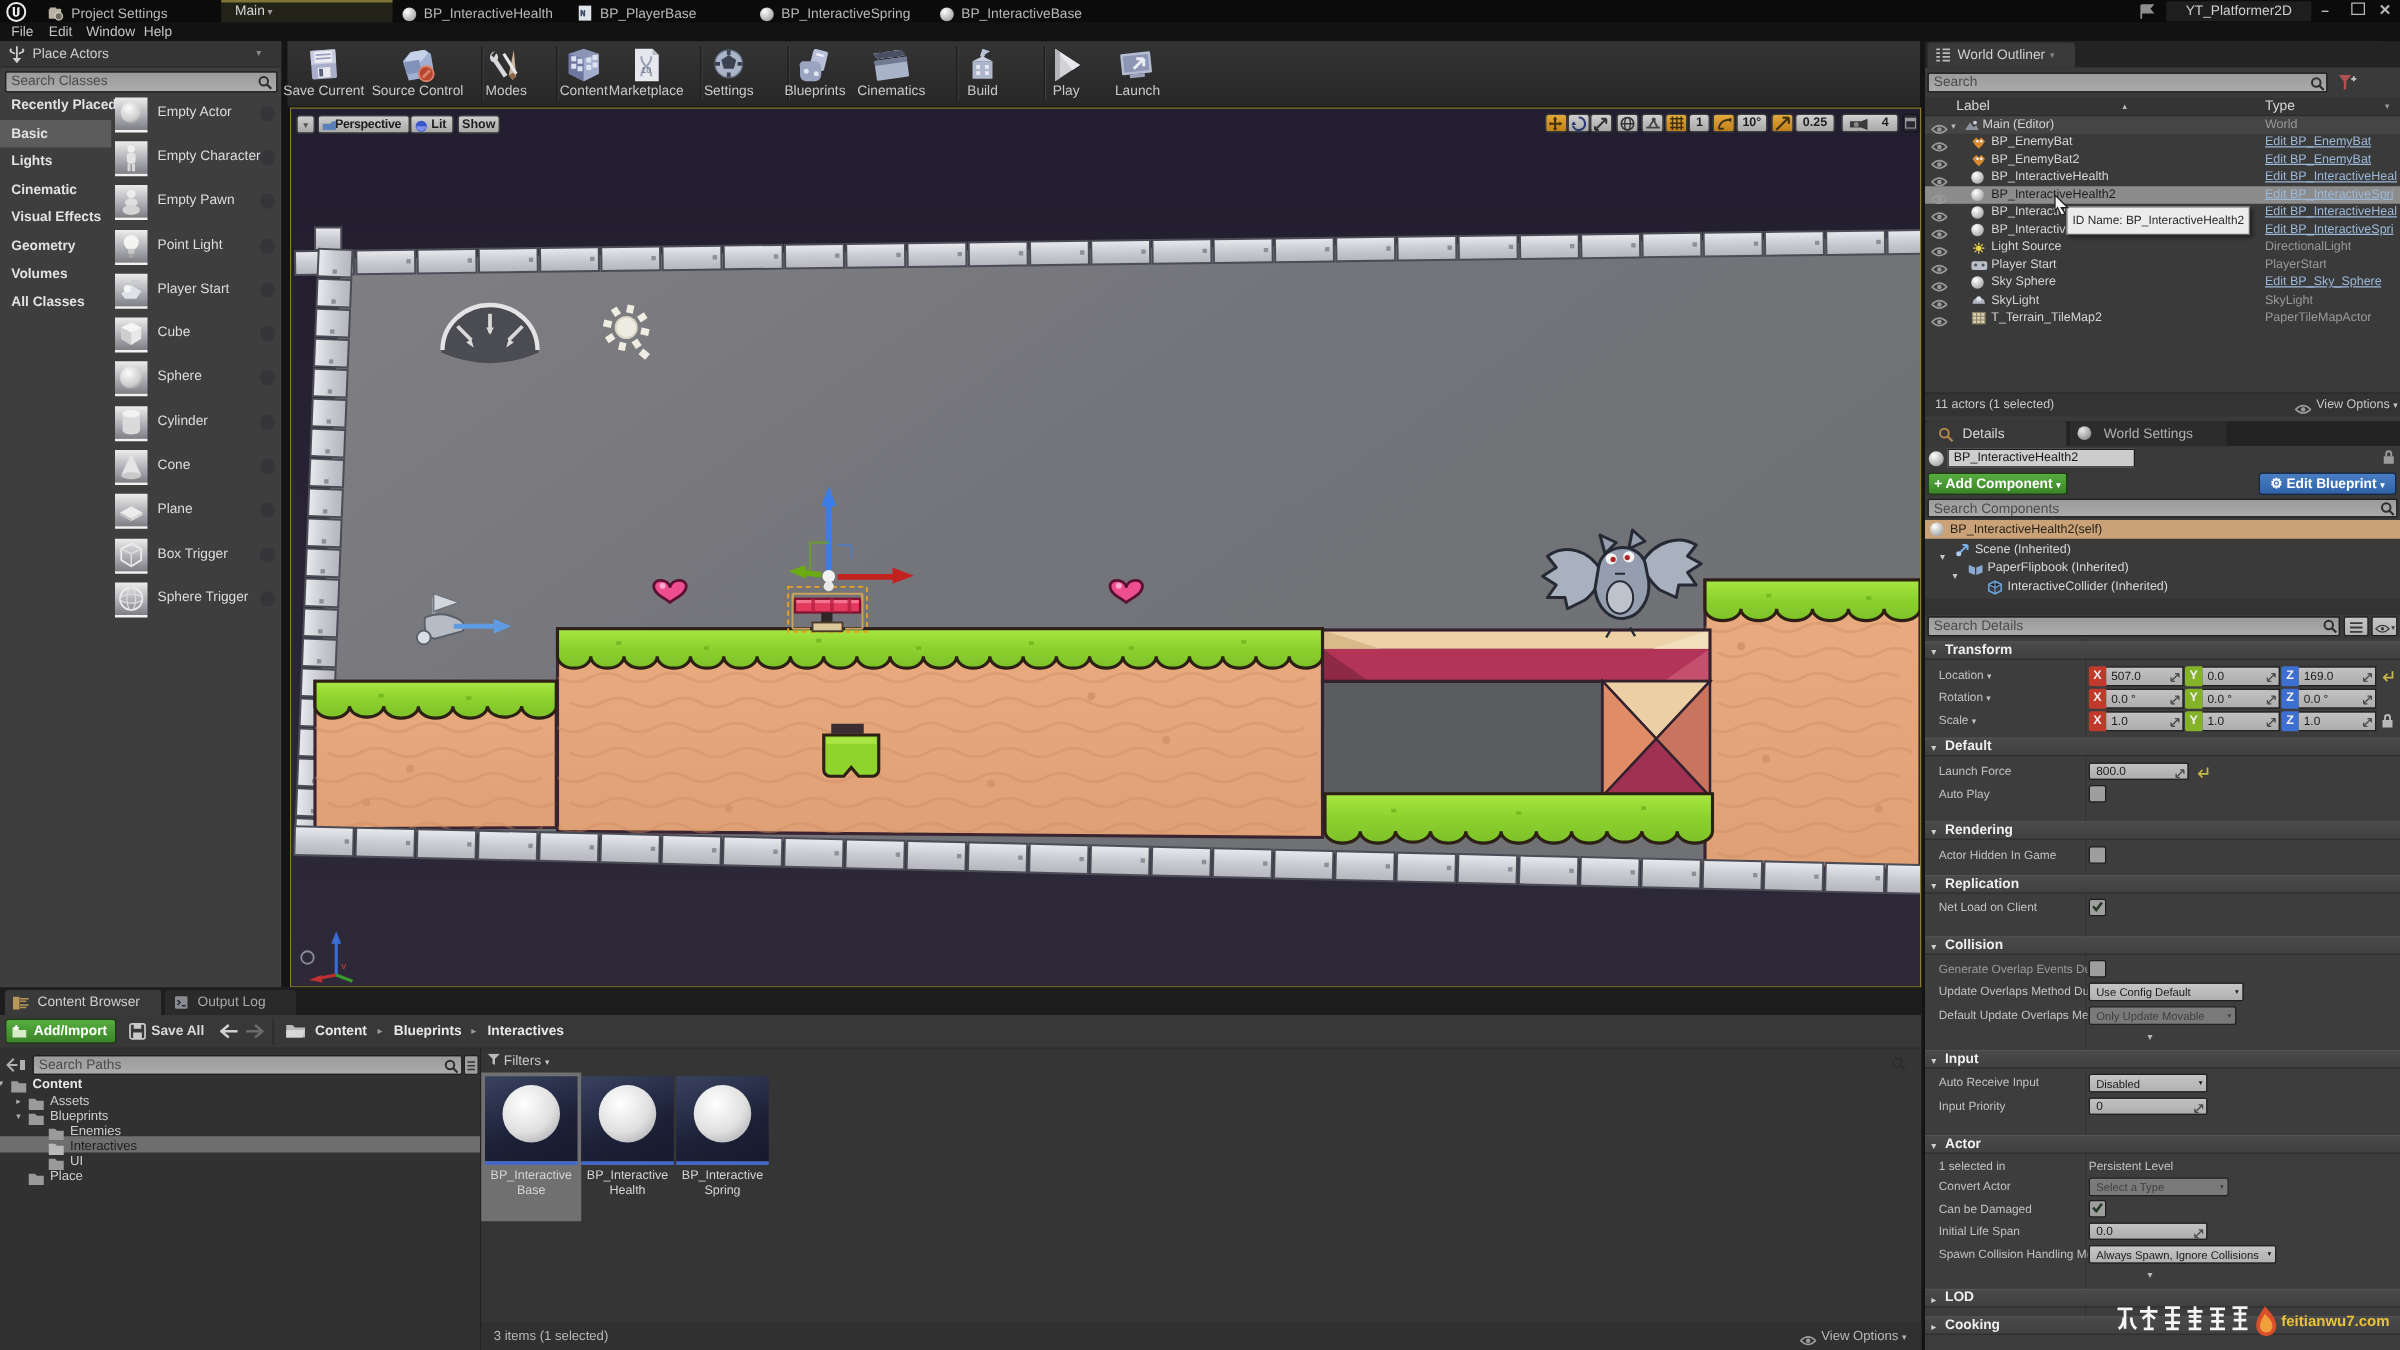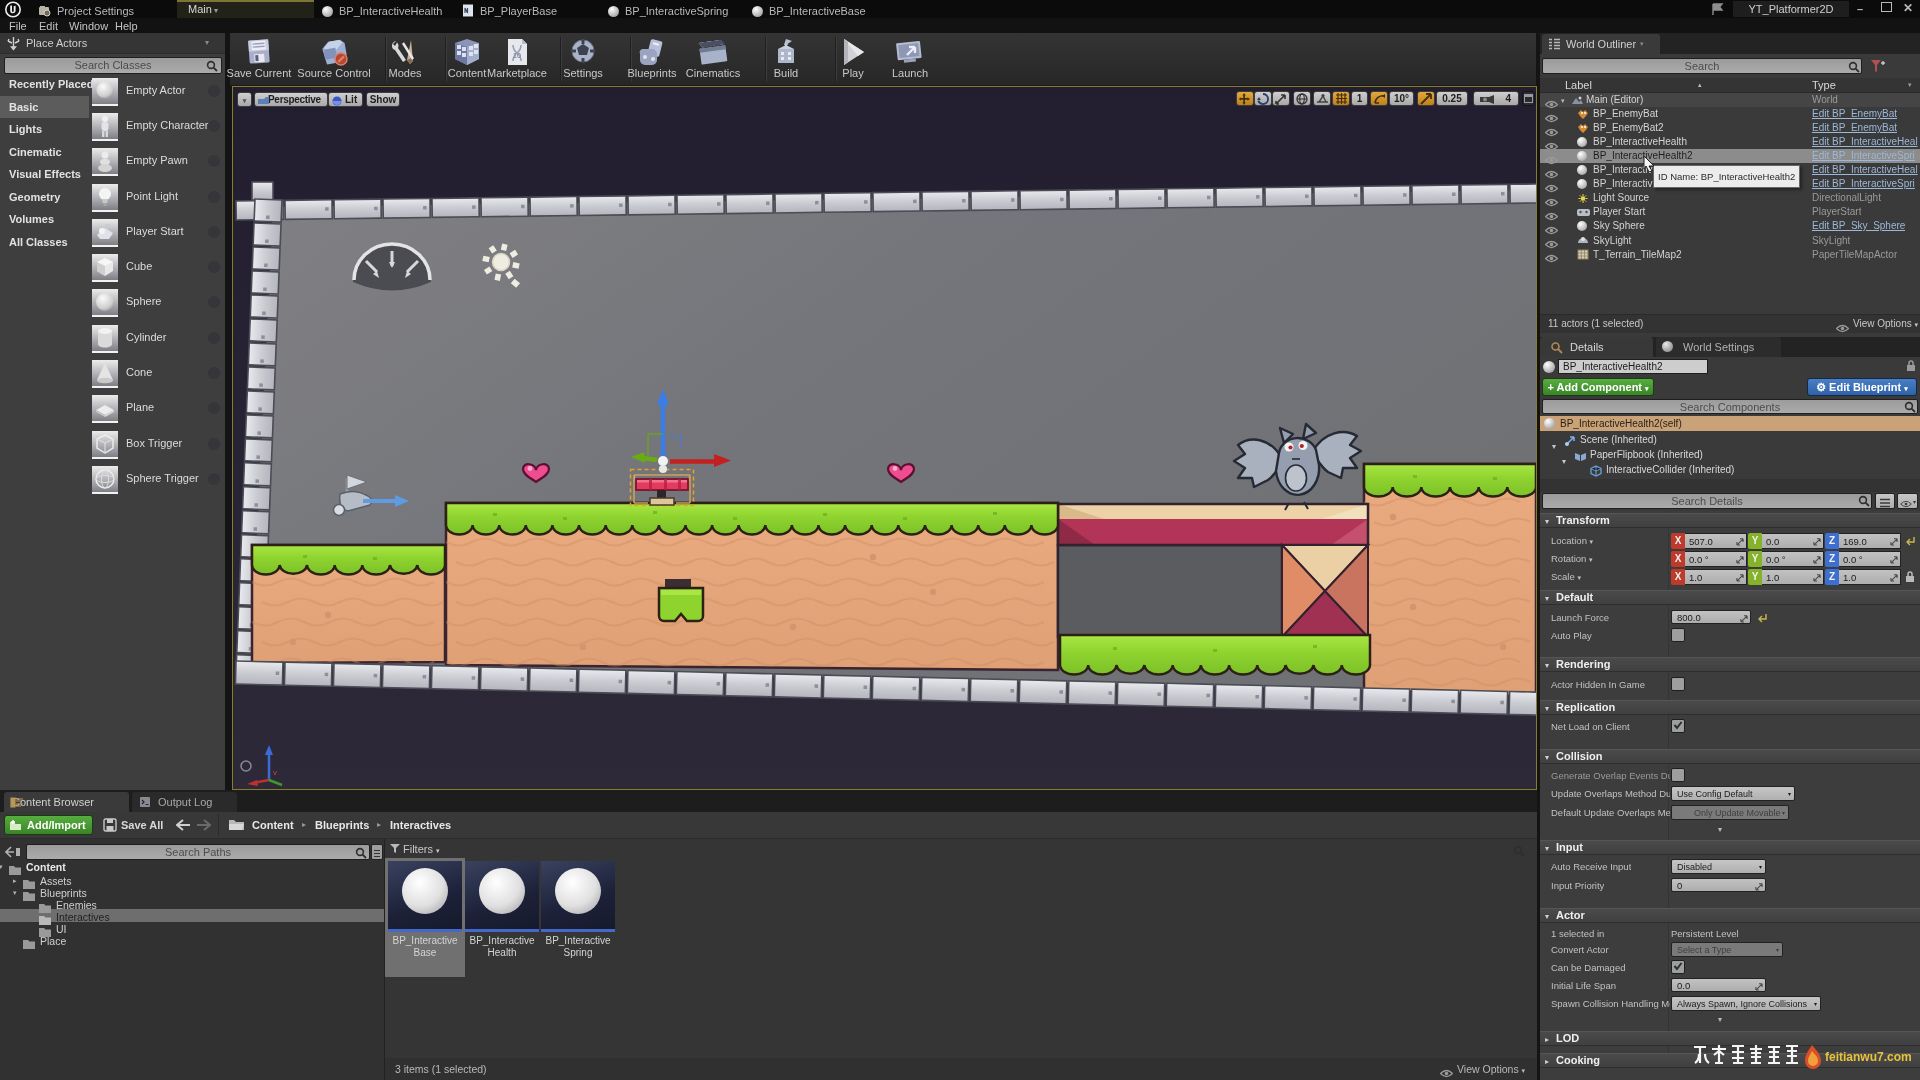--- a/index.html
+++ b/index.html
@@ -11,21 +11,21 @@
   .toptab{top:1px;height:16px;display:flex;align-items:flex-end;color:#b9b9b9;font-size:11px;}
   #maintab{left:177px;top:0;width:137px;height:18px;background:#232219;border-top:2px solid #7d7535;
     box-sizing:border-box;color:#d6d6d6;font-size:11px;line-height:15px;padding-left:11px;}
   #toolbar{left:230px;top:33px;width:1306px;height:53px;background:linear-gradient(#343434,#272727);
     border-bottom:1px solid #1a1a1a;box-sizing:border-box;}
   .tbitem{top:4px;display:flex;flex-direction:column;align-items:center;color:#c9c9c9;font-size:11px;}
   .tbsep{top:4px;width:1px;height:44px;background:#1e1e1e;box-shadow:1px 0 0 #3d3d3d;}
   .tbarrow{top:57px;color:#9a9a9a;font-size:7px;}
   #leftpanel{left:0;top:33px;width:225px;height:757px;background:#3e3e3e;}
   .searchbox{background:linear-gradient(#9b9b9b,#ababab);border:1px solid #1f1f1f;border-radius:2px;
-    color:#4c4c4c;font-size:11px;box-sizing:border-box;padding:1px 4px;text-align:center;}
+    color:#4c4c4c;font-size:11px;box-sizing:border-box;padding:1px 4px;}
   .cat{left:0;width:89px;height:22px;color:#e2e2e2;font-size:11px;font-weight:bold;line-height:22px;padding-left:9px;box-sizing:border-box;white-space:nowrap;overflow:visible;}
   .placeitem{left:92px;width:133px;height:35px;}
   .pthumb{position:absolute;left:0;top:4px;width:26px;height:26px;background:linear-gradient(#ececec,#9fa0a6 70%,#7e7f85);border-bottom:2px solid #f2f2f2;}
   .plabel{position:absolute;left:34px;top:10px;color:#dcdcdc;font-size:11px;}
   .pgrab{position:absolute;left:116px;top:11px;width:12px;height:12px;border-radius:6px;background:#35353a;}
   #viewport{left:233px;top:87px;width:1303px;height:702px;background:#272233;outline:1px solid #8a7d2a;}
   #rightpanel{left:1540px;top:33px;width:380px;height:1047px;background:#3a3a3a;border-radius:17px;}
   #bottompanel{left:0;top:790px;width:1537px;height:290px;background:#303030;}
   .vbtn{position:absolute;height:15px;background:linear-gradient(#cfcfcf,#a8a8a8);border:1px solid #3c3c3c;
     border-radius:3px;color:#1e1e1e;font-size:10px;font-weight:bold;line-height:14px;text-align:center;box-sizing:border-box;}
@@ -1037,21 +1037,21 @@
         <path d="M1.5 5l2.5 3 4.5-6" stroke="#253525" stroke-width="2" fill="none"></path>
       </svg></div>
 <div class="abs" style="left:0;top:716px;width:380px;height:15px;background:linear-gradient(#4a4a4a,#404040);border-top:1px solid #555;border-bottom:1px solid #2e2e2e;box-sizing:border-box"></div>
 <div class="abs" style="left:5px;top:720px;color:#cfcfcf;font-size:8px">▾</div>
 <div class="abs" style="left:16px;top:717px;color:#efefef;font-size:11px;font-weight:bold">Collision</div>
 <div class="abs" style="left:11px;top:737px;color:#9a9a9a;font-size:9.5px;white-space:nowrap;max-width:119px;overflow:hidden">Generate Overlap Events During</div>
 <div class="abs" style="left:131px;top:735px;width:12px;height:12px;background:#9e9e9e;border:1px solid #1e1e1e;border-radius:2px;line-height:9px;text-align:center"></div>
 <div class="abs" style="left:11px;top:755px;color:#c2c2c2;font-size:9.5px;white-space:nowrap;max-width:119px;overflow:hidden">Update Overlaps Method During</div>
 <div class="abs" style="left:131px;top:753px;width:124px;height:15px;background:linear-gradient(#c6c6c6,#b0b0b0);border:1px solid #222;border-radius:2px;color:#1a1a1a;font-size:9px;line-height:14px;padding-left:5px;box-sizing:border-box;white-space:nowrap;overflow:hidden">Use Config Default<span style="position:absolute;right:3px;font-size:6px;color:#1a1a1a">▾</span></div>
 <div class="abs" style="left:11px;top:774px;color:#c2c2c2;font-size:9.5px;white-space:nowrap;max-width:119px;overflow:hidden">Default Update Overlaps Metho</div>
-<div class="abs" style="left:131px;top:772px;width:118px;height:15px;background:#7a7a7a;border:1px solid #222;border-radius:2px;color:#3f3f3f;font-size:9px;line-height:14px;padding-left:22px;box-sizing:border-box;white-space:nowrap;overflow:hidden">Only Update Movable<span style="position:absolute;right:3px;font-size:6px;color:#3f3f3f">▾</span></div>
+<div class="abs" style="left:131px;top:772px;width:118px;height:15px;background:#7a7a7a;border:1px solid #222;border-radius:2px;color:#3f3f3f;font-size:9px;line-height:14px;padding-left:5px;box-sizing:border-box;white-space:nowrap;overflow:hidden">Only Update Movable<span style="position:absolute;right:3px;font-size:6px;color:#3f3f3f">▾</span></div>
 <div class="abs" style="left:178px;top:792px;color:#b9b9b9;font-size:8px">▾</div>
 <div class="abs" style="left:0;top:807px;width:380px;height:15px;background:linear-gradient(#4a4a4a,#404040);border-top:1px solid #555;border-bottom:1px solid #2e2e2e;box-sizing:border-box"></div>
 <div class="abs" style="left:5px;top:811px;color:#cfcfcf;font-size:8px">▾</div>
 <div class="abs" style="left:16px;top:808px;color:#efefef;font-size:11px;font-weight:bold">Input</div>
 <div class="abs" style="left:11px;top:828px;color:#c2c2c2;font-size:9.5px;white-space:nowrap;max-width:119px;overflow:hidden">Auto Receive Input</div>
 <div class="abs" style="left:131px;top:826px;width:95px;height:15px;background:linear-gradient(#c6c6c6,#b0b0b0);border:1px solid #222;border-radius:2px;color:#1a1a1a;font-size:9px;line-height:14px;padding-left:5px;box-sizing:border-box;white-space:nowrap;overflow:hidden">Disabled<span style="position:absolute;right:3px;font-size:6px;color:#1a1a1a">▾</span></div>
 <div class="abs" style="left:11px;top:847px;color:#c2c2c2;font-size:9.5px;white-space:nowrap;max-width:119px;overflow:hidden">Input Priority</div>
 <div class="abs" style="left:131px;top:845px;width:95px;height:14px;background:linear-gradient(#c2c2c2,#adadad);border:1px solid #222;border-radius:2px;color:#1a1a1a;font-size:9.5px;line-height:13px;padding-left:5px;box-sizing:border-box;white-space:nowrap">0<svg width="8" height="9" viewBox="0 0 9 10" style="position:absolute;right:2px;top:3px">
         <path d="M1 9L8 2M8 2H4.5M8 2v3.5M1 9h3.5M1 9V5.5" stroke="#4a4a4a" stroke-width="1.2" fill="none"></path>
       </svg></div>
@@ -1091,21 +1091,21 @@
 </g>
 <g transform="translate(112,2)">
 <path d="M8 2C4 8 1 12 1 18a8 8 0 0016 0C17 11 12 7 8 2z" fill="#d94f2a"></path>
 <path d="M8 8c-2 4-4 6-4 10a5 5 0 0010 0C14 13 10 11 8 8z" fill="#f0a03a"></path>
 </g>
 <text x="133" y="20" font-family="Liberation Sans" font-size="12" font-weight="bold" fill="#e8c23a">feitianwu7.com</text>
 </svg></div>
 </div>
 <div class="abs" id="bottompanel">
 <div class="abs" style="left:0;top:0;width:1537px;height:22px;background:#1d1d1d"></div>
-<div class="abs" style="left:4px;top:2px;width:125px;height:20px;background:#3a3a3a;border-radius:3px 3px 0 0;color:#d0d0d0;font-size:11px;line-height:20px;padding-left:8px;box-sizing:border-box">Content Browser</div>
+<div class="abs" style="left:4px;top:2px;width:125px;height:20px;background:#3a3a3a;border-radius:3px 3px 0 0;color:#d0d0d0;font-size:11px;line-height:20px;padding-left:26px;box-sizing:border-box">Content Browser</div>
 <svg class="abs" style="left:10px;top:7px" width="13" height="11" viewBox="0 0 13 11">
       <path d="M1 1h4v4H1zM1 6h4v4H1zM6 2h7M6 4h5M6 7h7M6 9h5" stroke="#b89858" stroke-width="1.2" fill="#b89858"></path>
     </svg>
 <div class="abs" style="left:132px;top:2px;width:105px;height:20px;background:#2a2a2a;border-radius:3px 3px 0 0;color:#a8a8a8;font-size:11px;line-height:20px;padding-left:26px;box-sizing:border-box">Output Log</div>
 <svg class="abs" style="left:139px;top:6px" width="12" height="12" viewBox="0 0 12 12">
       <rect x="1" y="1" width="10" height="10" rx="1" fill="#8a8a92"></rect>
       <path d="M3 4l2 2-2 2M6.5 8.5h3" stroke="#24242c" stroke-width="1.2" fill="none"></path>
     </svg>
 <div class="abs" style="left:0;top:22px;width:1537px;height:27px;background:#383838;border-bottom:1px solid #2c2c2c;box-sizing:border-box"></div>
 <div class="abs" style="left:4px;top:25px;width:89px;height:20px;background:linear-gradient(#57ad3f,#3a8428);border:1px solid #1e3a14;border-radius:3px;color:#fff;font-size:11px;font-weight:bold;line-height:19px;box-sizing:border-box;padding-left:22px">Add/Import <span style="font-size:7px">▾</span></div>

